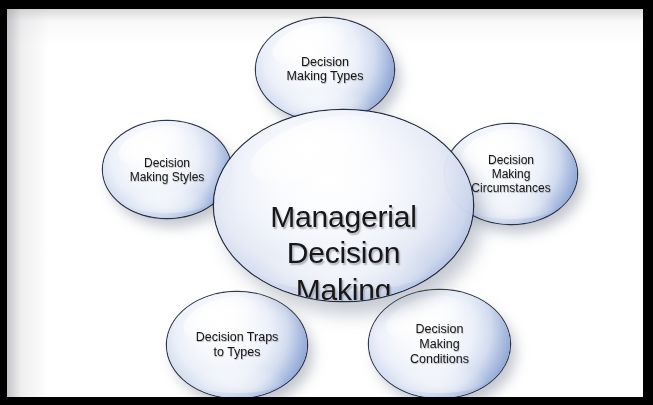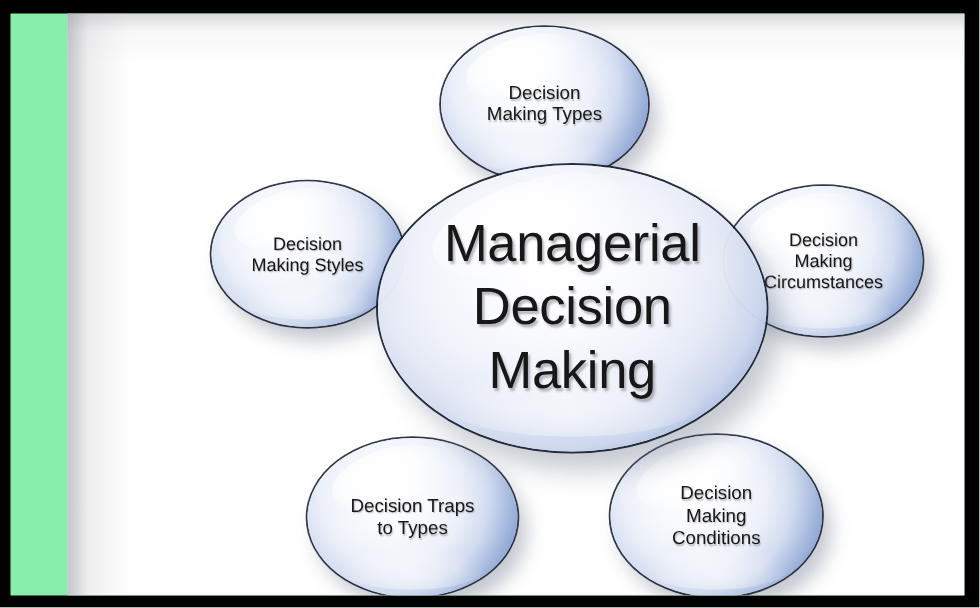--- a/index.html
+++ b/index.html
@@ -11,28 +11,27 @@
     width: 653px;
     height: 405px;
     overflow: hidden;
     font-family: "Liberation Sans", sans-serif;
   }
 
   #frame {
     position: relative;
     width: 653px;
     height: 405px;
-    background: #86efac;
+    background: #be185d;
     box-sizing: border-box;
     border-top: 9px solid #000;
     border-left: 7px solid #000;
     border-right: 10px solid #000;
     border-bottom: 8px solid #000;
     overflow: hidden;
-    padding-left: 38px;
   }
 
   #canvas {
     position: relative;
     width: 100%;
     height: 100%;
     background:
       linear-gradient(to right, rgba(150,150,155,0.55) 0px, rgba(190,190,195,0.25) 14px, rgba(255,255,255,0) 42px),
       linear-gradient(to bottom, rgba(160,160,165,0.40) 0px, rgba(210,210,215,0.16) 12px, rgba(255,255,255,0) 36px),
       #ffffff;
@@ -141,24 +140,25 @@
         rgba(84,114,176,1) 98%,
         rgba(62,92,152,1) 100%);
     box-shadow:
       0 0 0 1.3px rgba(16,24,44,0.9),
       9px 13px 18px rgba(95,105,125,0.36);
   }
   #center-bubble::before {
     left: 13%; top: 6%; width: 52%; height: 30%;
   }
   #center-bubble .label {
-    font-size: 35px;
+    font-size: 30px;
     line-height: 1.22;
     letter-spacing: -0.2px;
     text-shadow: 1.4px 1.8px 1.6px rgba(120,120,130,0.55);
+    margin-top: 48px;
   }
 
   
   #bubble-top {
     left: 249px; top: 9px; width: 138px; height: 103px; z-index: 3;
   }
   #bubble-top .label { font-size: 12.5px; }
 
   #bubble-left {
     left: 96px; top: 112px; width: 128px; height: 97px; z-index: 2;

